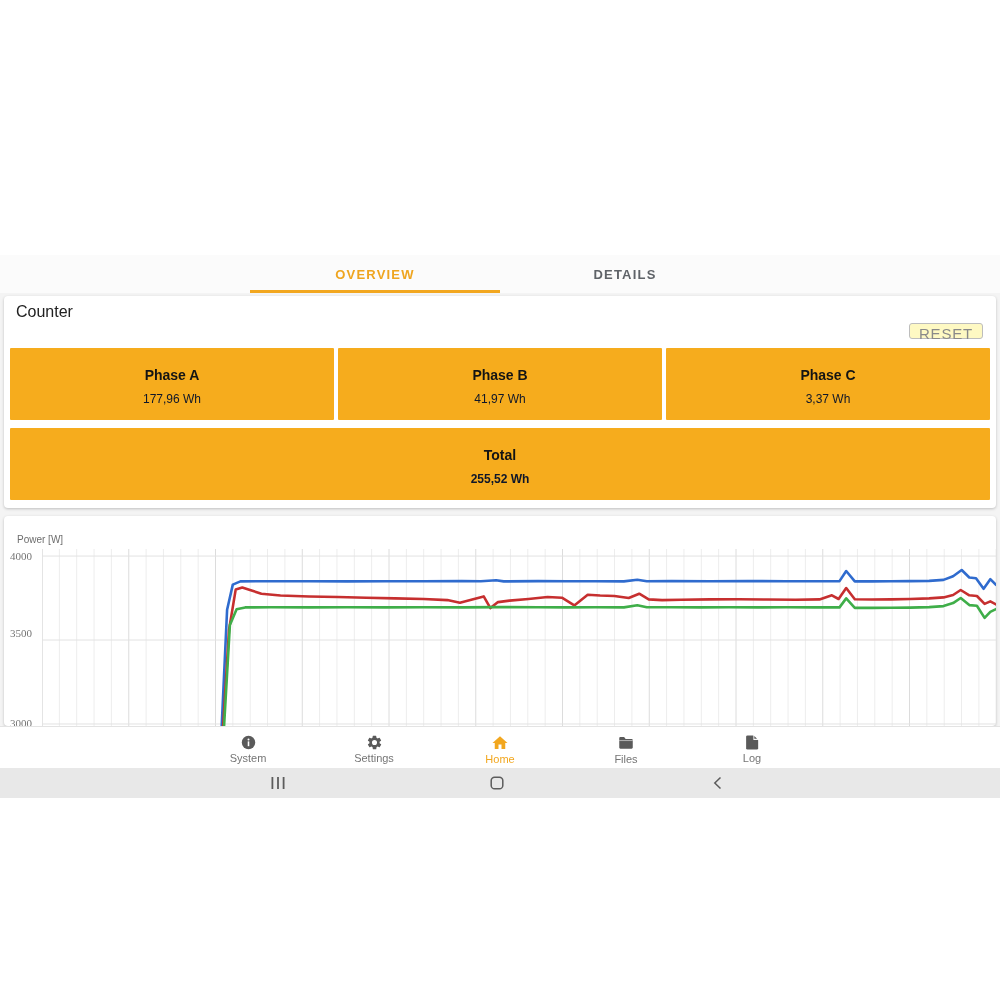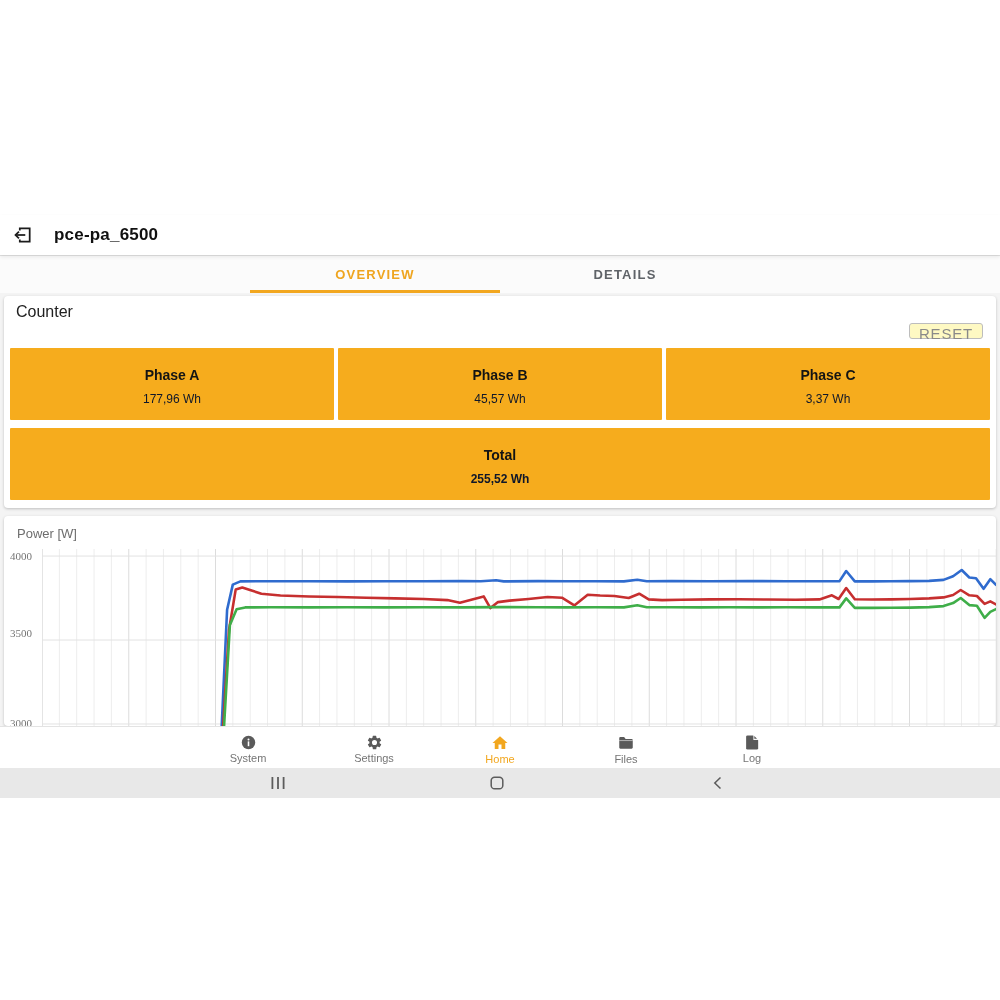--- a/index.html
+++ b/index.html
@@ -33,21 +33,21 @@
   .tile-row { position:absolute; top:52px; left:6px; width:980px; height:72px; display:flex; gap:4px; }
   .tile { background:#f6ac1d; flex:1; display:flex; flex-direction:column; align-items:center;
           justify-content:space-between; padding:19px 0 14px 0; border-radius:1px; }
   .tile-label { font-size:14px; font-weight:700; color:#141414; }
   .tile-value { font-size:12px; color:#0f172a; }
   .total-tile { position:absolute; top:132px; left:6px; width:980px; height:72px; }
   .total-tile .tile-value { font-weight:700; }
 
   
   .chart-card { top:516px; left:4px; width:992px; height:210px; overflow:hidden; }
-  .chart-title { position:absolute; top:10px; left:13px; font-size:13px; color:#6d6d6d; }
+  .chart-title { position:absolute; top:18px; left:13px; font-size:10px; color:#6d6d6d; }
   .plot { position:absolute; left:38px; top:33px; width:954px; height:177px; }
   .plot svg { display:block; }
   .ytick { position:absolute; left:2px; width:30px; text-align:center; font-size:11px; color:#757575;font-family:Liberation Serif, serif; }
 
   
   .bottomnav { position:absolute; top:726px; left:0; width:1000px; height:42px; background:#fff;
                border-top:1px solid #e3e3e3; z-index:5; display:flex; justify-content:center; }
   .nav-items { display:flex; width:630px; }
   .nav-item { width:126px; display:flex; flex-direction:column; align-items:center; justify-content:center;
               gap:1px; cursor:pointer; padding-top:3px; }
@@ -56,30 +56,20 @@
 
   
   .sysnav { position:absolute; top:768px; left:0; width:1000px; height:30px; background:#e8e8e8; z-index:5; }
   .sys-btn { position:absolute; top:0; width:44px; height:30px; display:flex; align-items:center; justify-content:center; cursor:pointer; }
 </style>
 </head>
 <body>
 
 <div class="stage">
 
-  <div class="appbar">
-    <div class="back-btn">
-      <svg width="22" height="22" viewBox="0 0 24 24">
-        <path d="M8.5 7 V4.7 H19.3 V19.3 H8.5 V17" fill="none" stroke="#1c1c1c" stroke-width="1.9"></path>
-        <path d="M14.5 12 H3.8" fill="none" stroke="#1c1c1c" stroke-width="1.9"></path>
-        <path d="M7.6 8.2 L3.8 12 L7.6 15.8" fill="none" stroke="#1c1c1c" stroke-width="1.9"></path>
-      </svg>
-    </div>
-    <div class="appbar-title">pce-pa_6500</div>
-  </div>
 
   <div class="tabstrip">
     <div class="tabs-inner">
       <div class="tab active">
         <span>OVERVIEW</span>
         <div class="tab-underline"></div>
       </div>
       <div class="tab">
         <span>DETAILS</span>
       </div>
@@ -91,21 +81,21 @@
   <div class="card counter-card">
     <div class="card-title">Counter</div>
     <button class="reset-btn">RESET</button>
     <div class="tile-row">
       <div class="tile">
         <div class="tile-label">Phase A</div>
         <div class="tile-value">177,96 Wh</div>
       </div>
       <div class="tile">
         <div class="tile-label">Phase B</div>
-        <div class="tile-value">45,57 Wh</div>
+        <div class="tile-value">41,97 Wh</div>
       </div>
       <div class="tile">
         <div class="tile-label">Phase C</div>
         <div class="tile-value">3,37 Wh</div>
       </div>
     </div>
     <div class="tile total-tile">
       <div class="tile-label">Total</div>
       <div class="tile-value">255,52 Wh</div>
     </div>

